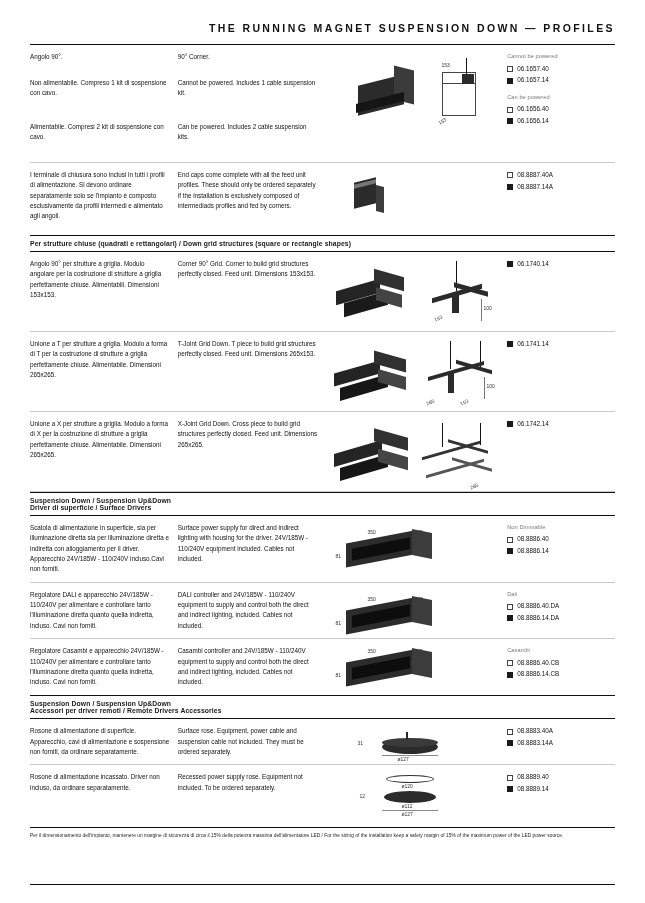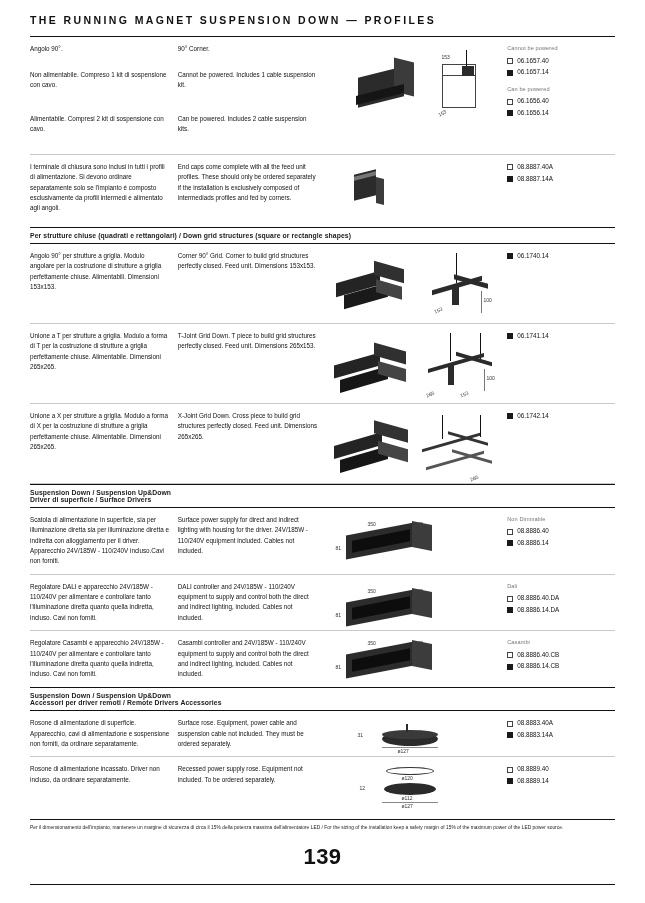--- a/index.html
+++ b/index.html
@@ -16,22 +16,22 @@
   }
   .page {
     position: relative;
     width: 645px;
     height: 903px;
     padding: 0 30px;
   }
 
   
   .page-header {
-    padding-top: 14px;
-    text-align: left;
+    padding-top: 22px;
+    text-align: right;
     font-size: 10.5px;
     font-weight: bold;
     letter-spacing: 2.4px;
     color: #111;
   }
   .header-rule {
     border: 0;
     border-top: 1px solid #111;
     margin: 10px 0 0 0;
   }
@@ -493,17 +493,16 @@
       <div class="code-line">
         <span class="swatch black"></span>
         <span class="code-text">08.8889.14</span>
       </div>
     </div>
   </div>
 
   <div style="margin-top:16px;">
     <hr class="footer-rule">
     <div class="footnote">Per il dimensionamento dell'impianto, mantenere un margine di sicurezza di circa il 15% della potenza massima dell'alimentatore LED / For the sizing of the installation keep a safety margin of 15% of the maximum power of the LED power source.</div>
-    <div class="folio">139</div>
   </div>
 
   <div class="bottom-rule"></div>
 </div>
 
 </body></html>

